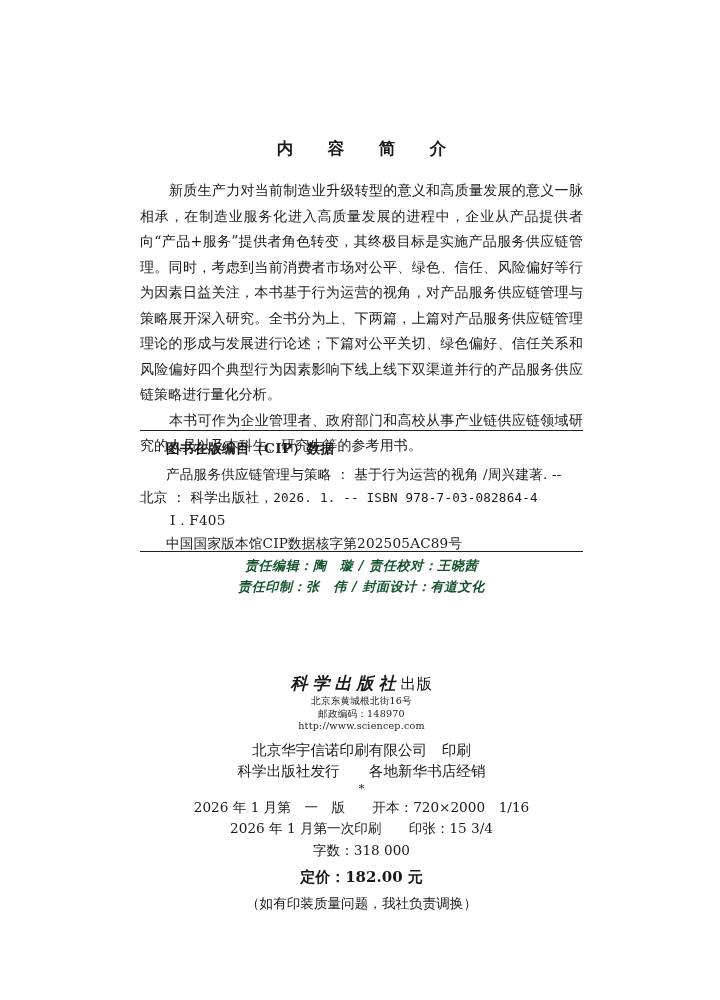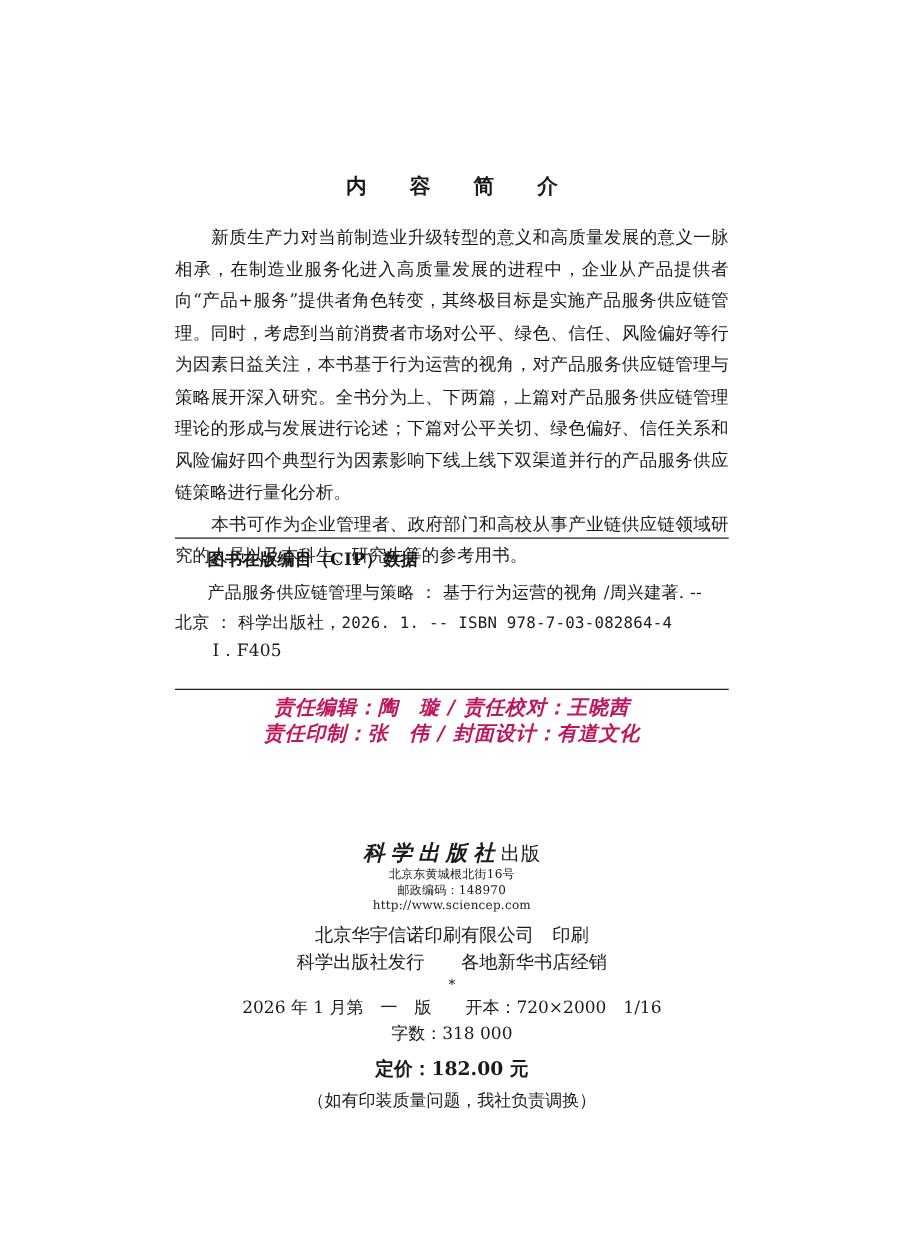--- a/index.html
+++ b/index.html
@@ -96,27 +96,27 @@
     text-indent: 26px;
   }
 
   
   .credits {
     position: absolute;
     left: 140px;
     top: 556px;
     width: 443px;
     text-align: center;
-    font-size: 16px;
+    font-size: 13px;
     line-height: 20.5px;
     font-family: "DejaVu Serif", "Liberation Serif", serif;
     font-style: italic;
     font-weight: bold;
     letter-spacing: 0.6px;
-    color: #be185d;
+    color: #14532d;
   }
   .credits div { white-space: pre; }
 
   
   .publisher {
     position: absolute;
     left: 140px;
     top: 672px;
     width: 443px;
     text-align: center;
@@ -198,34 +198,36 @@
   </div>
 
   <div class="rule rule-top"></div>
   <div class="rule rule-bottom"></div>
 
   <div class="cip-block">
     <div class="cip-heading">图书在版编目（CIP）数据</div>
     <div class="cip-line">产品服务供应链管理与策略 ： 基于行为运营的视角 /周兴建著. --</div>
     <div class="cip-line hang"><span>北京 ： 科学出版社，</span><span class="cip-mono">2026. 1. -- ISBN 978-7-03-082864-4</span></div>
     <div class="cip-line cip-cls">Ⅰ．F405</div>
+    <div class="cip-line cip-num">中国国家版本馆CIP数据核字第202505AC89号</div>
   </div>
 
   <div class="credits">
     <div>责任编辑：陶　璇 / 责任校对：王晓茜</div>
     <div>责任印制：张　伟 / 封面设计：有道文化</div>
   </div>
 
   <div class="publisher">
     <div class="logo-line"><span class="logo-mark">科学出版社</span><span class="logo-suffix">出版</span></div>
     <div class="addr">北京东黄城根北街16号</div>
     <div class="addr">邮政编码：148970</div>
     <div class="addr url">http://www.sciencep.com</div>
     <div class="printer">北京华宇信诺印刷有限公司　印刷</div>
     <div class="distrib">科学出版社发行　　各地新华书店经销</div>
     <div class="star">*</div>
     <div class="imprint">2026 年 1 月第　一　版　　开本：720×2000　1/16</div>
+    <div class="imprint">2026 年 1 月第一次印刷　　印张：15 3/4</div>
     <div class="wordcount">字数：318 000</div>
     <div class="price">定价：182.00 元</div>
     <div class="notice">（如有印装质量问题，我社负责调换）</div>
   </div>
 
 </div>
 
 </body></html>

